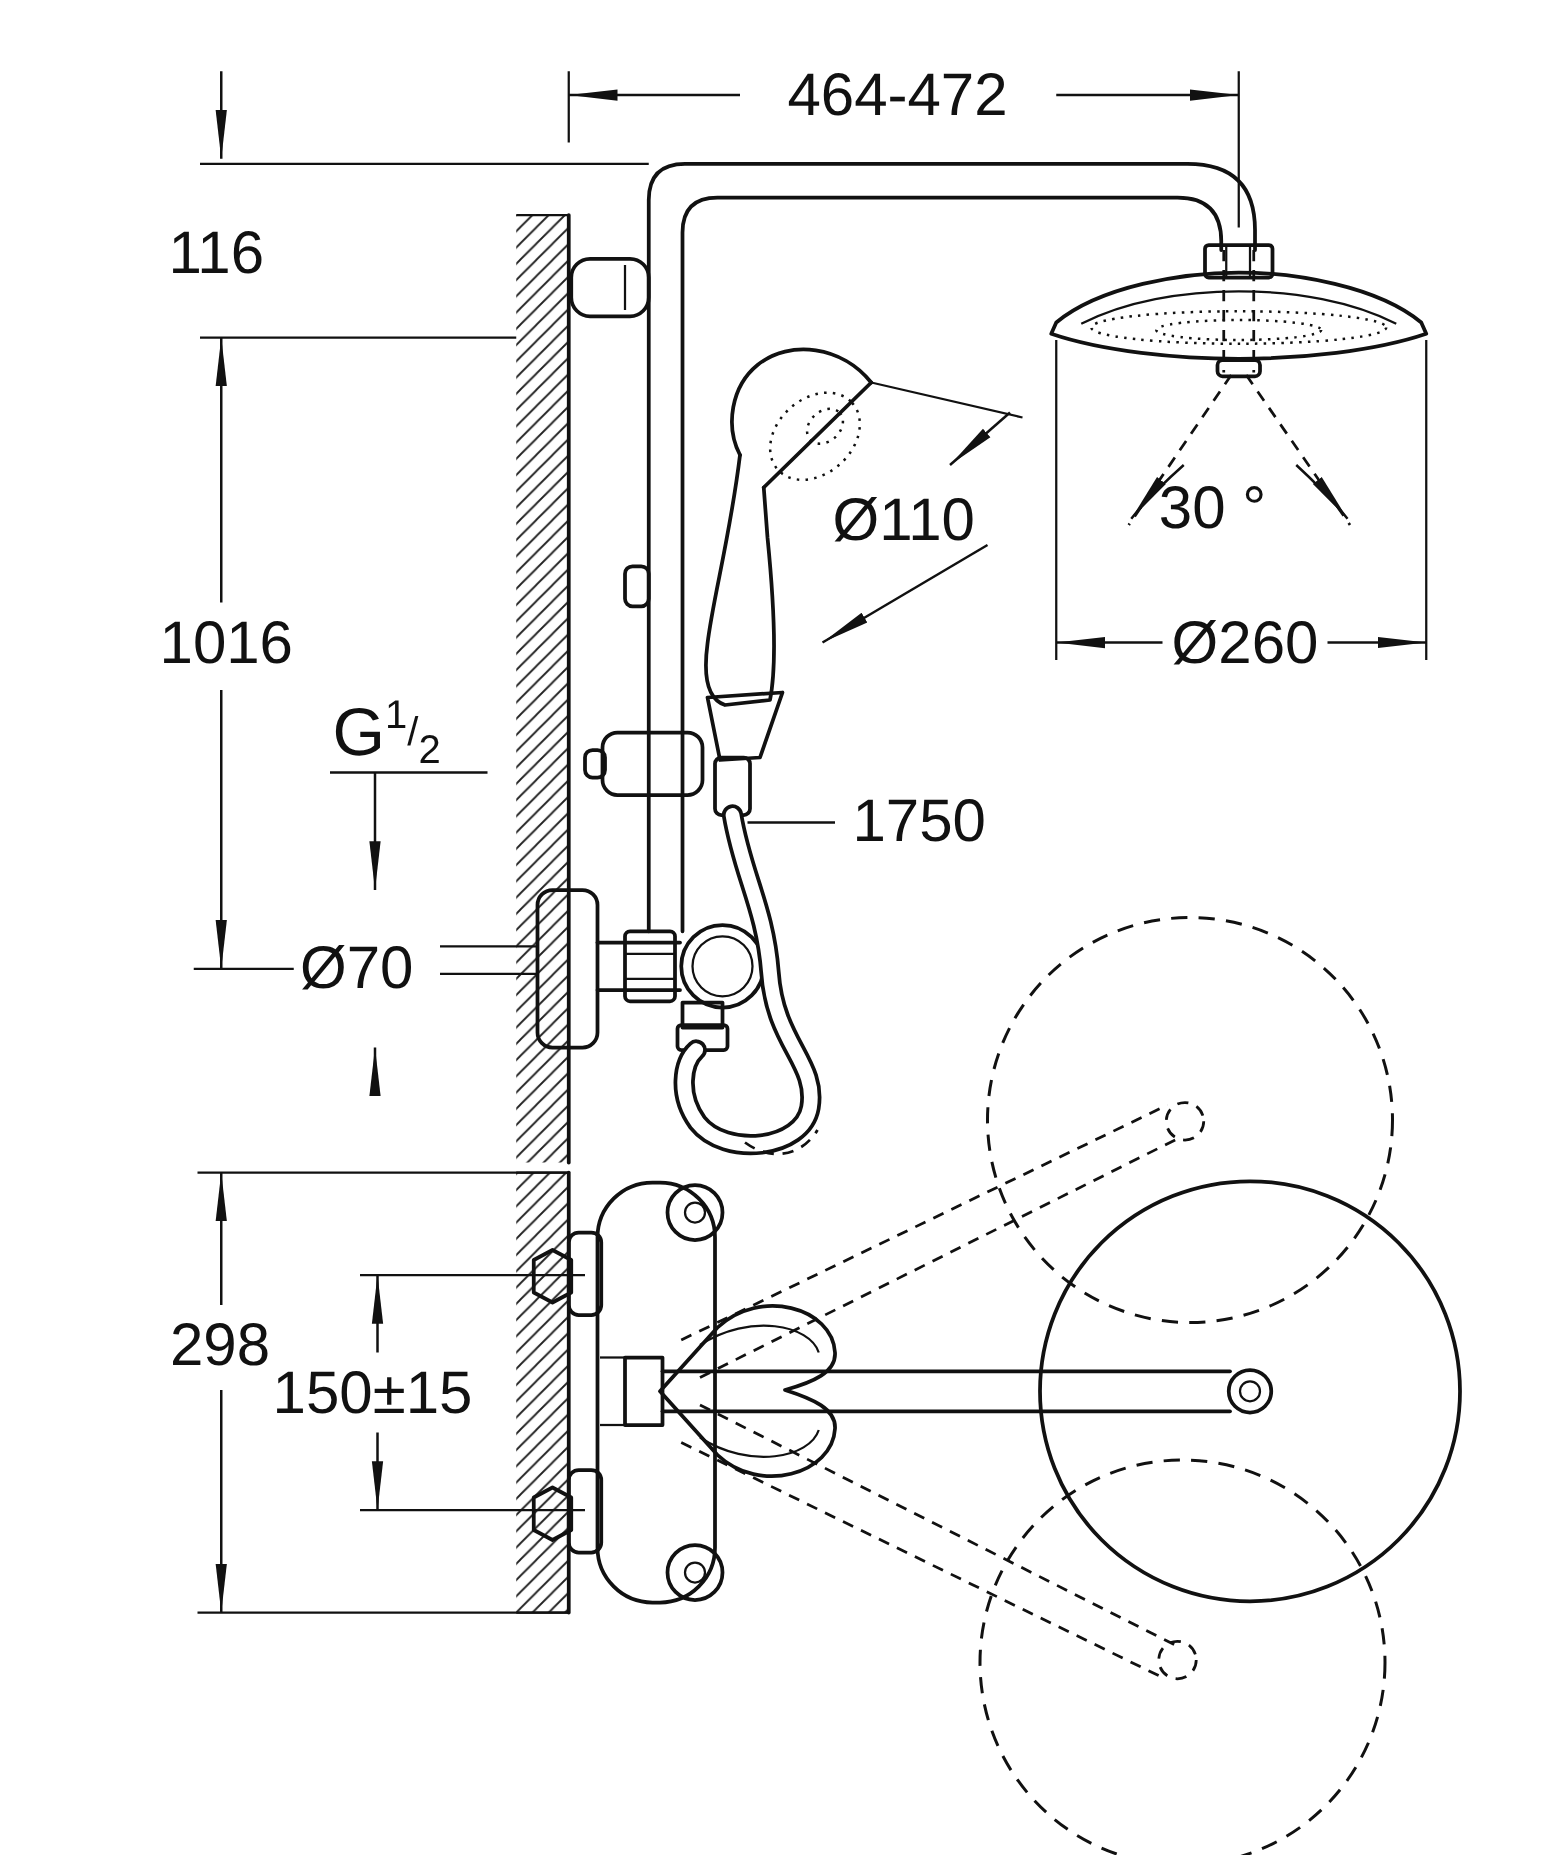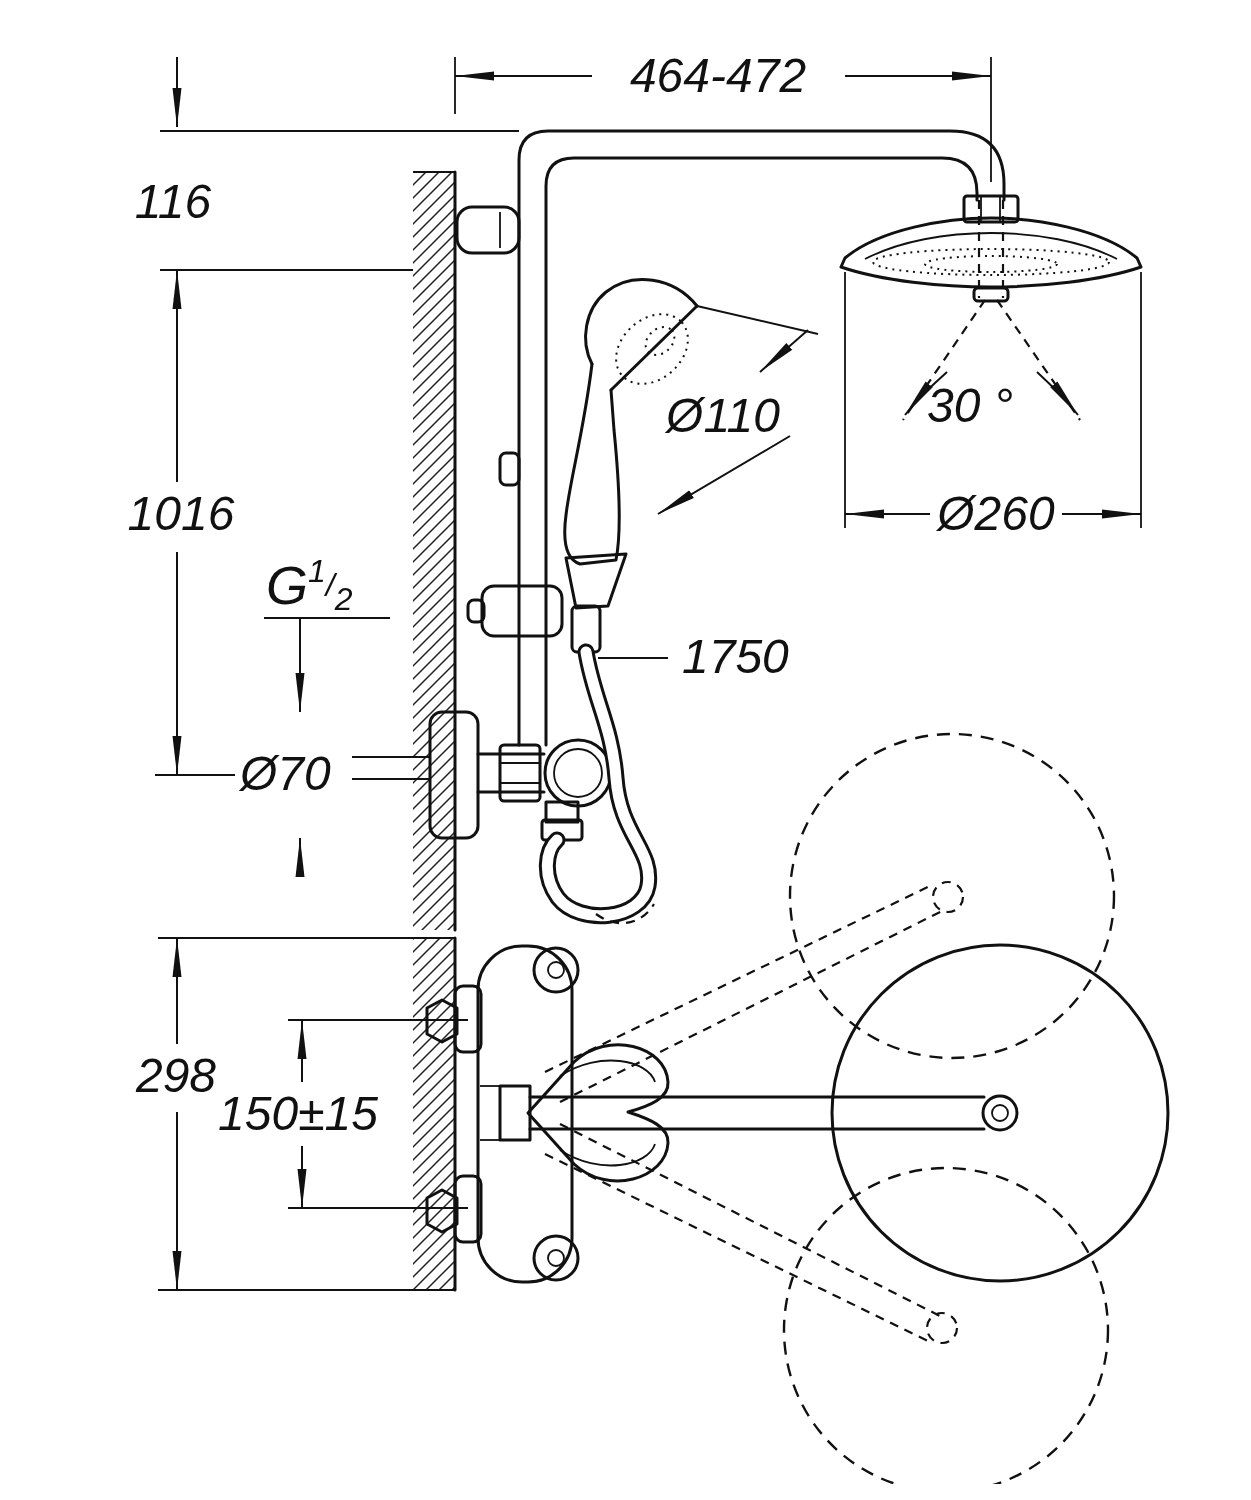--- a/index.html
+++ b/index.html
@@ -1,16 +1,16 @@
 <!DOCTYPE html>
 <html><head>
 <meta charset="utf-8">
 <style>
   html,body{margin:0;padding:0;background:#ffffff;}
-  .page{position:relative;width:1251px;height:1484px;background:#ffffff;overflow:hidden;font-style:italic;}
+  .page{position:relative;width:1251px;height:1484px;background:#ffffff;overflow:hidden;}
   svg{display:block;}
   .ln{stroke:#111111;stroke-width:3;fill:none;stroke-linecap:round;stroke-linejoin:round;}
   .thin{stroke:#111111;stroke-width:1.8;fill:none;}
   .dim{stroke:#111111;stroke-width:2;fill:none;}
   .dash{stroke:#111111;stroke-width:2.4;fill:none;stroke-dasharray:13 9;}
   .dash2{stroke:#111111;stroke-width:2.2;fill:none;stroke-dasharray:9 7;}
   .dot{stroke:#111111;stroke-width:2;fill:none;stroke-dasharray:2 5;}
   .hosewhite{stroke:#ffffff;stroke-width:11;fill:none;stroke-linecap:round;}
   .hoseblack{stroke:#111111;stroke-width:17;fill:none;stroke-linecap:round;}
   .t{font-family:"Liberation Sans","DejaVu Sans",sans-serif;font-size:48px;fill:#111111;}

